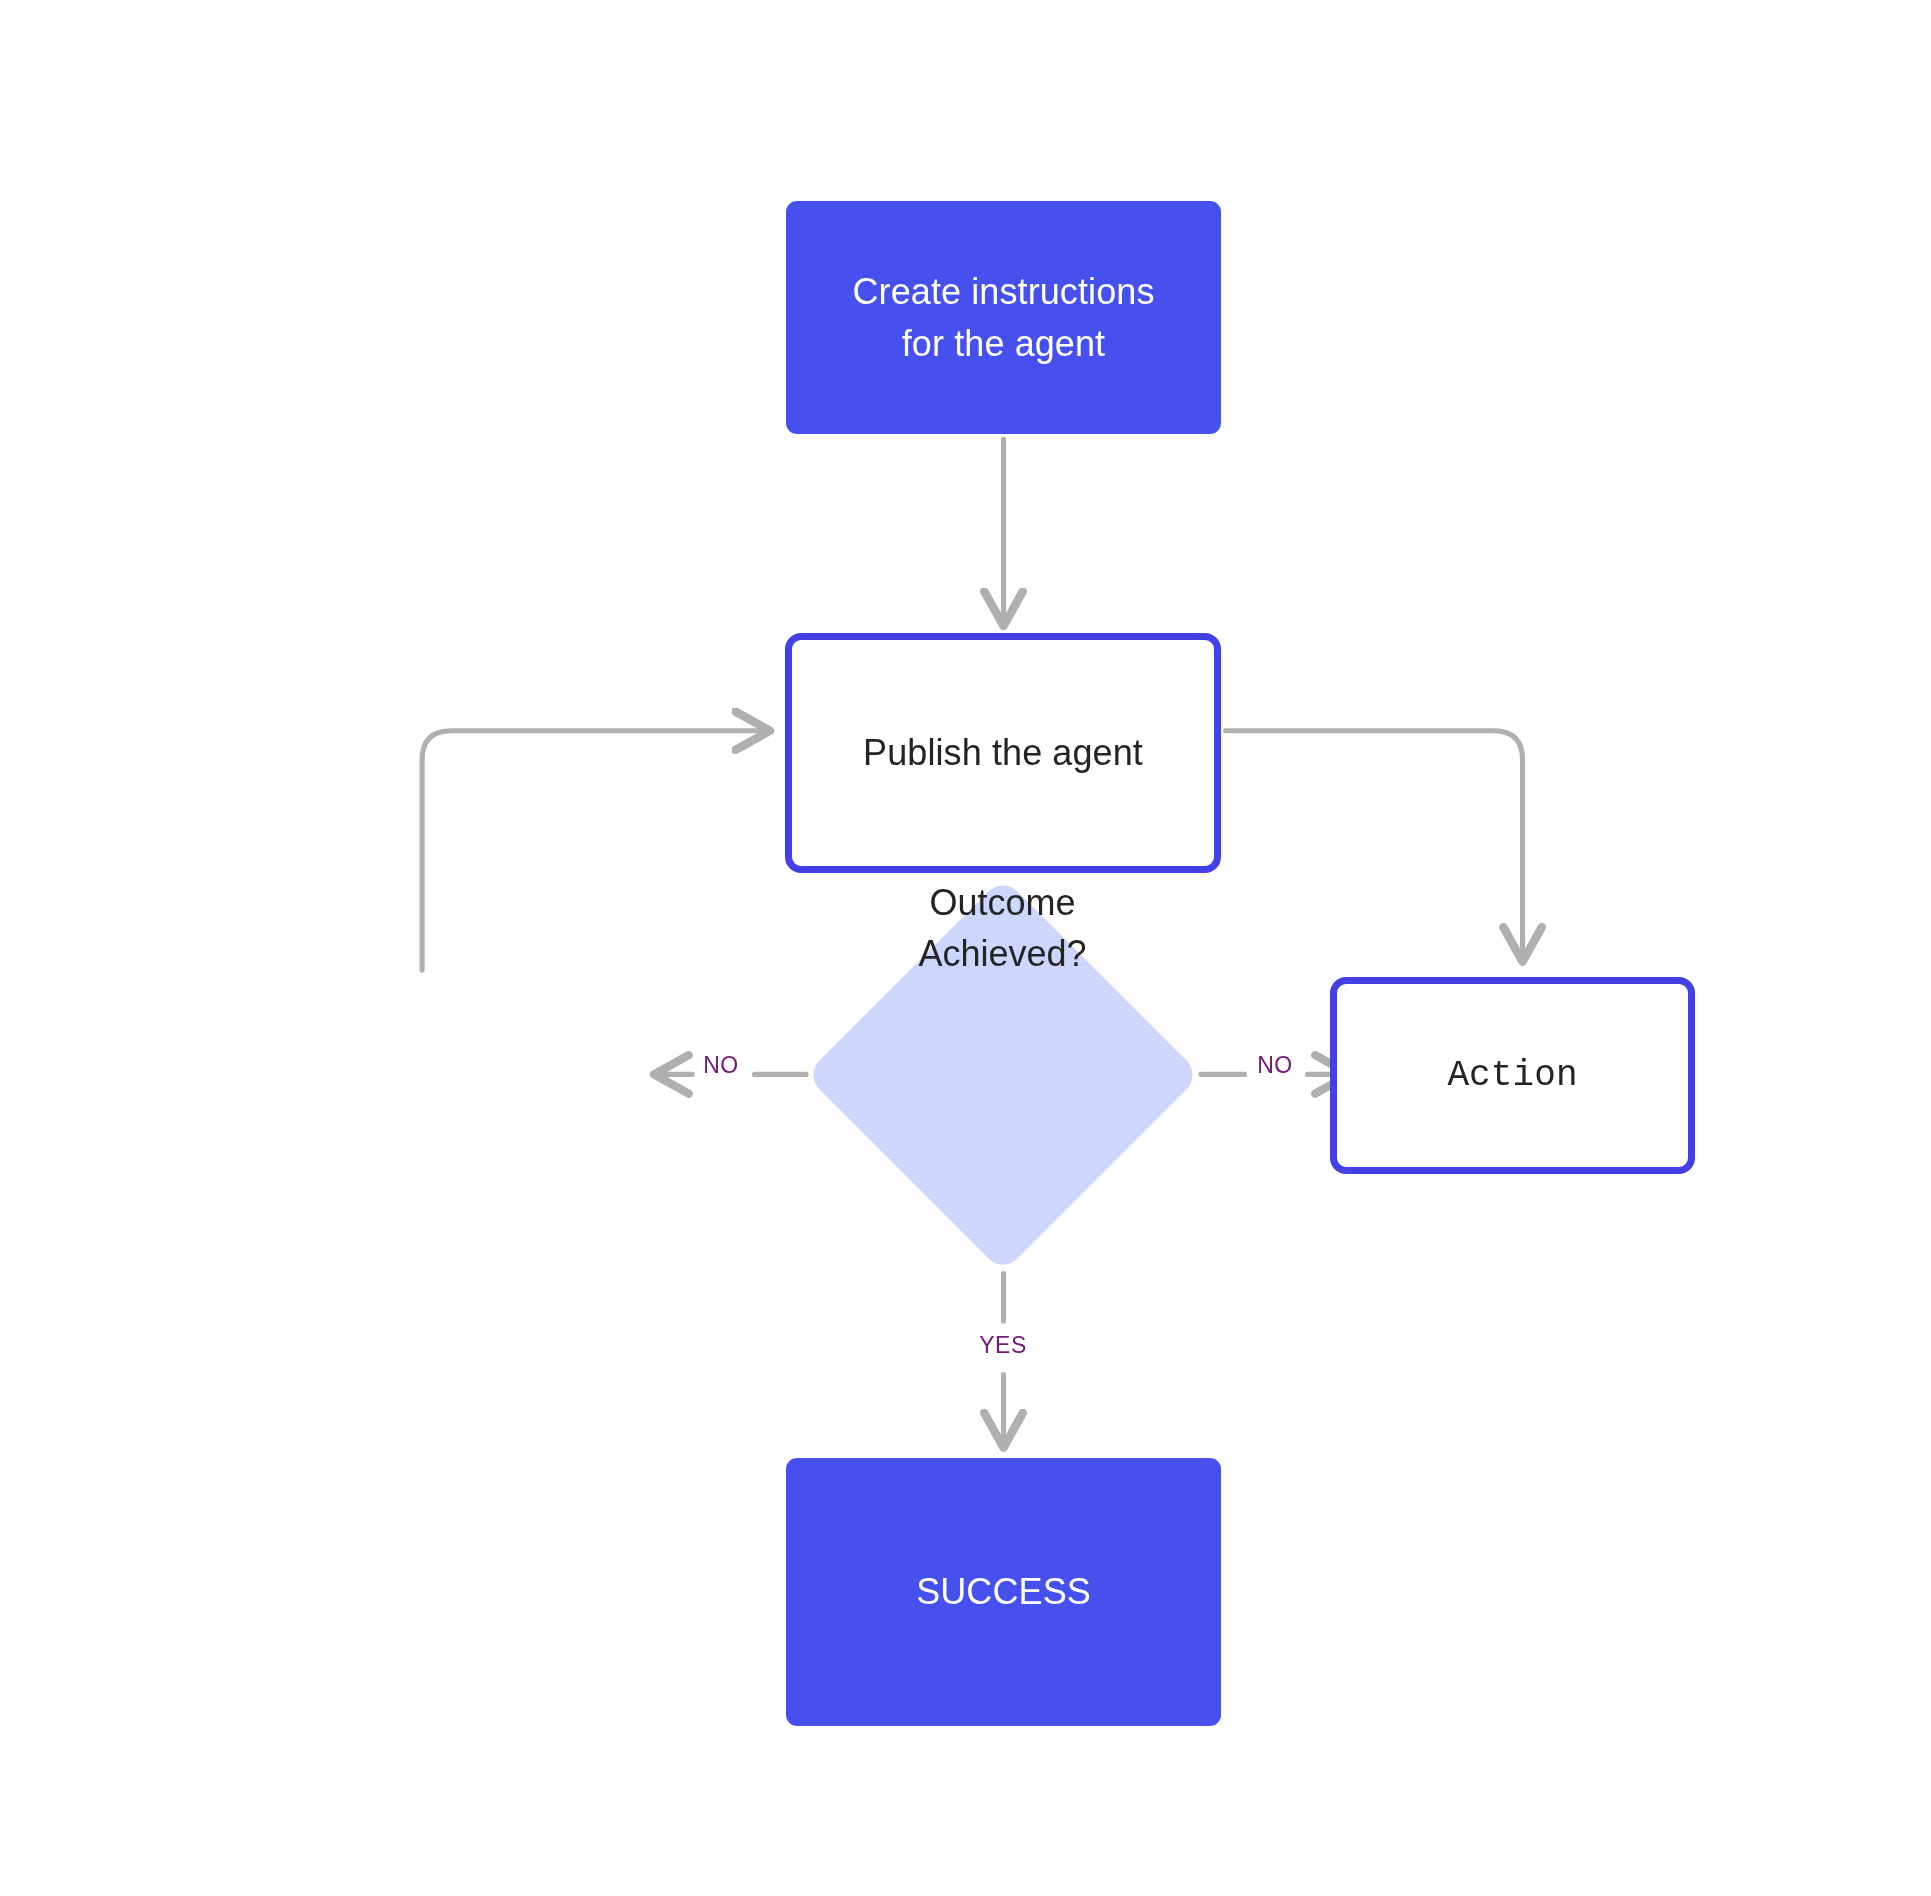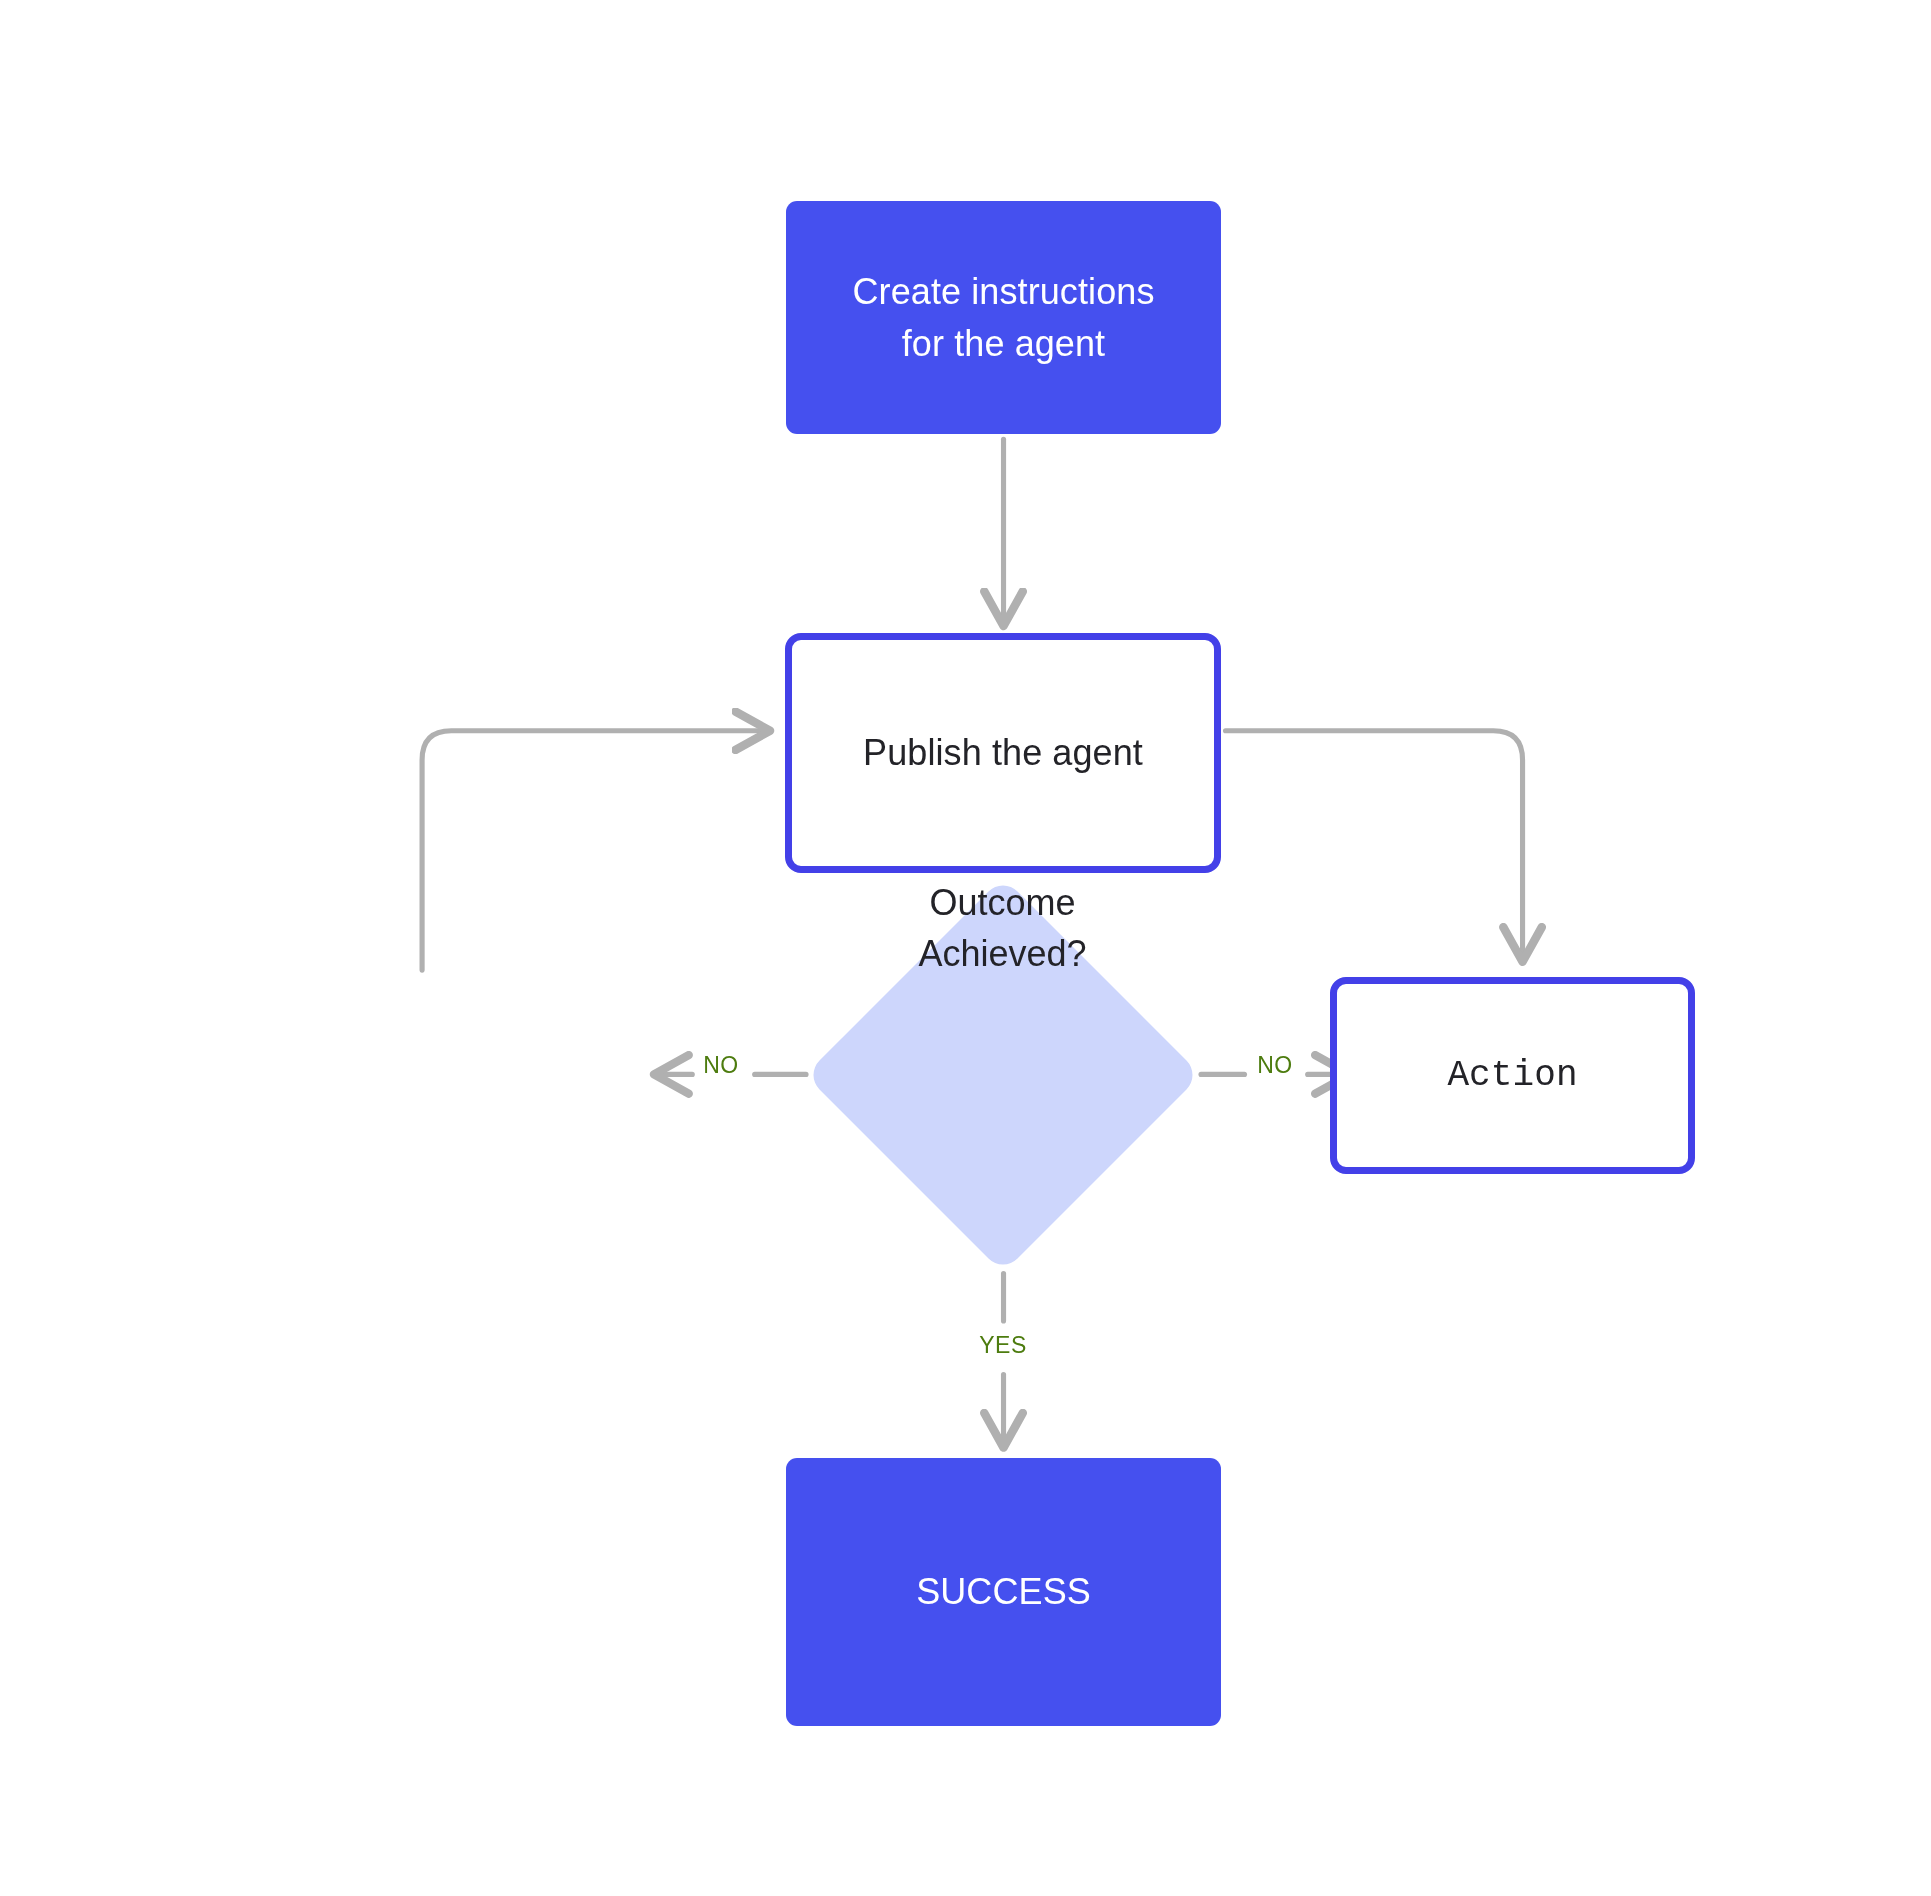--- a/index.html
+++ b/index.html
@@ -77,21 +77,21 @@
     text-align: center;
     font-size: 36px;
     color: #232328;
     line-height: 1.42;
     white-space: pre-line;
     color: #232328;
   }
   .edge-label {
     position: absolute;
     font-size: 23px;
-    color: #4d7c0f;
+    color: #701a75;
     letter-spacing: 0.5px;
     text-align: center;
     white-space: nowrap;
     transform: translate(-50%, -50%);
   }
 
   
   #node-create      { left: 786px;  top: 201px;  width: 435px; height: 233px; }
   #node-publish     { left: 785px;  top: 633px;  width: 436px; height: 240px; }
   #node-update      { left: 204px;  top: 976px; width: 436px; height: 198px; }

